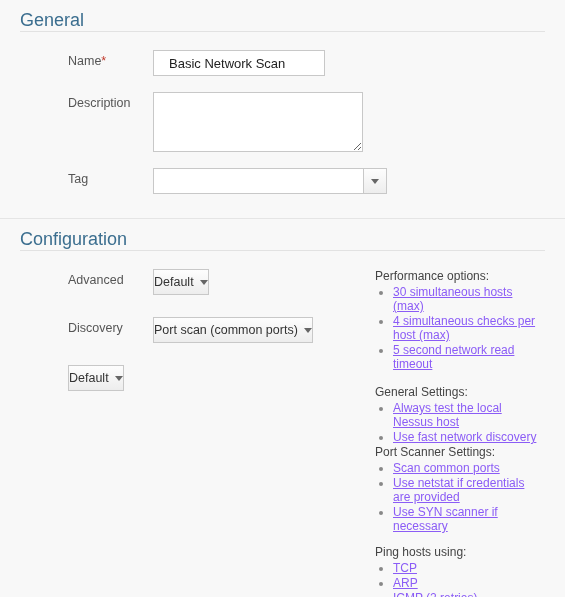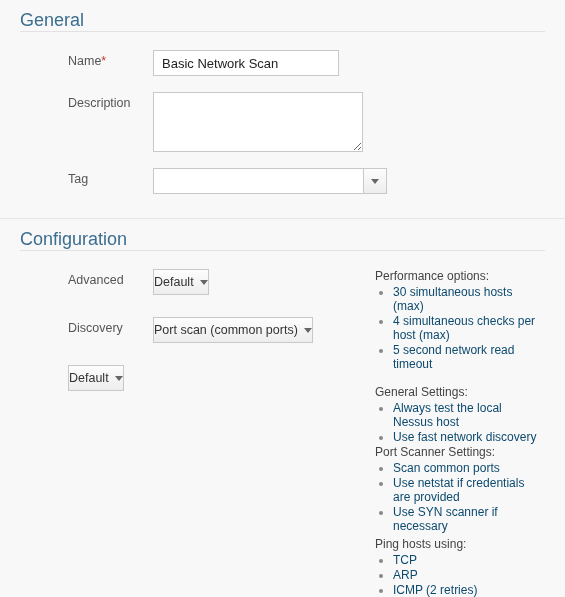--- a/index.html
+++ b/index.html
@@ -32,24 +32,24 @@
     margin-left: 48px;
   }
   .label {
     width: 85px;
     color: #555;
     font-size: 12.5px;
     padding-top: 4px;
   }
   .req { color: #c0392b; }
   input.text {
-    width: 186px;
-    height: 26px;
-    border: 1px solid #c8c8c8;
-    padding: 2px 8px;
+    width: 172px;
+    height: 26px;
+    border: 1px solid #c8c8c8;
+    padding: 2px 15px;
     font-size: 13px;
     color: #222;
     background: #fff;
   }
   textarea.textarea {
     width: 210px;
     height: 60px;
     border: 1px solid #c8c8c8;
     padding: 4px 8px;
     font-size: 13px;
@@ -114,21 +114,21 @@
   ul.items {
     list-style: disc;
     padding-left: 18px;
     color: #888;
   }
   ul.items li {
     color: #888;
     margin-bottom: 1px;
     font-size: 12px;
   }
-  ul.items li span { color: #0c4a6e; }
+  ul.items li span { color: #8b5cf6; text-decoration: underline; }
 </style>
 </head>
 <body>
 
 <div class="section">
   <div class="section-title">General</div>
 
   <div class="form-row">
     <div class="label">
       <span>Name</span><span class="req">*</span>
@@ -195,21 +195,21 @@
       </div>
 
       <div class="info-block" style="margin-bottom:0">
         <div class="info-heading">General Settings:</div>
         <ul class="items">
           <li><span>Always test the local Nessus host</span></li>
           <li><span>Use fast network discovery</span></li>
         </ul>
       </div>
 
-      <div class="info-block" style="margin-bottom:4px">
+      <div class="info-block" style="margin-bottom:12px">
         <div class="info-heading">Port Scanner Settings:</div>
         <ul class="items">
           <li><span>Scan common ports</span></li>
           <li><span>Use netstat if credentials are provided</span></li>
           <li><span>Use SYN scanner if necessary</span></li>
         </ul>
       </div>
 
       <div class="info-block">
         <div class="info-heading">Ping hosts using:</div>

